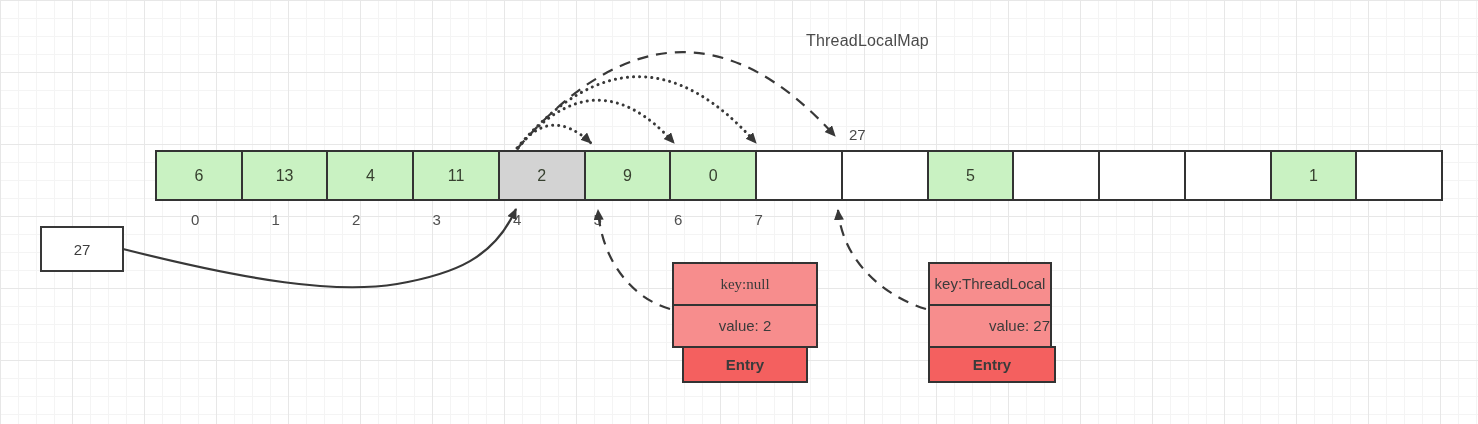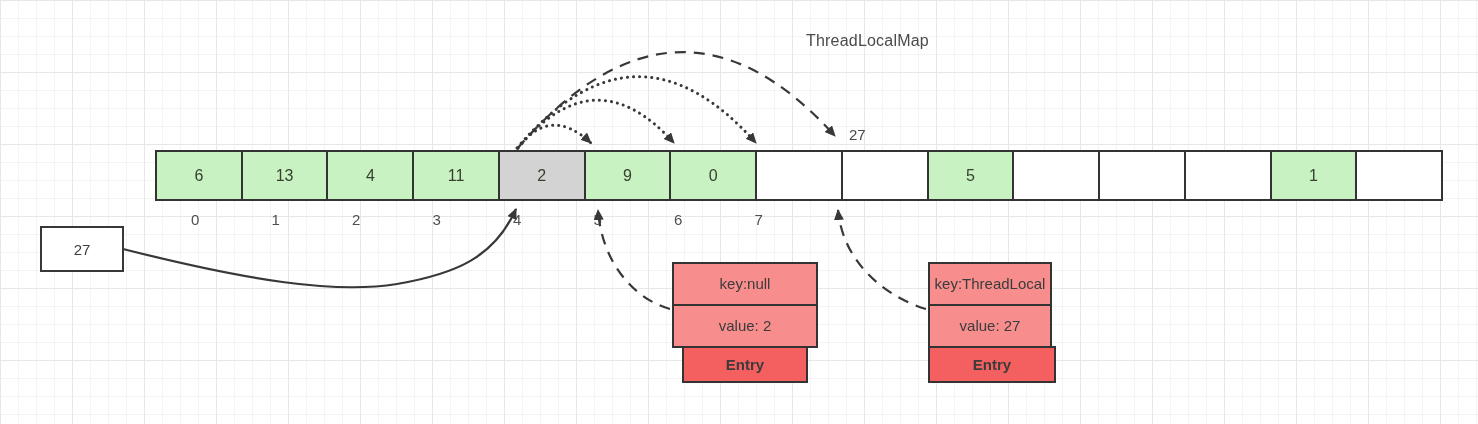--- a/index.html
+++ b/index.html
@@ -84,24 +84,24 @@
       <div class="idx" style="left: 758.75px;">7</div>
     </div>
 
   <div class="slot8-label">27</div>
 
   <div class="refbox">
     <span>27</span>
   </div>
 
   <div class="entry entry-left">
-    <div class="entry-row" style="background: rgb(247, 141, 141);">key:null</div>
+    <div class="entry-row" style="background: rgb(247, 141, 141); font-family: Liberation Serif, serif;">key:null</div>
     <div class="entry-row" style="background: rgb(247, 141, 141);">value: 2</div>
     <div class="entry-footer" style="background: rgb(244, 96, 95);">Entry</div>
   </div>
 
   <div class="entry entry-right">
     <div class="entry-row" style="background: rgb(247, 141, 141);">key:ThreadLocal</div>
-    <div class="entry-row" style="background: rgb(247, 141, 141);">value: 27</div>
+    <div class="entry-row" style="background: rgb(247, 141, 141); text-align: right;">value: 27</div>
     <div class="entry-footer" style="background: rgb(244, 96, 95);">Entry</div>
   </div>
 
 </div>
 
 </body></html>

